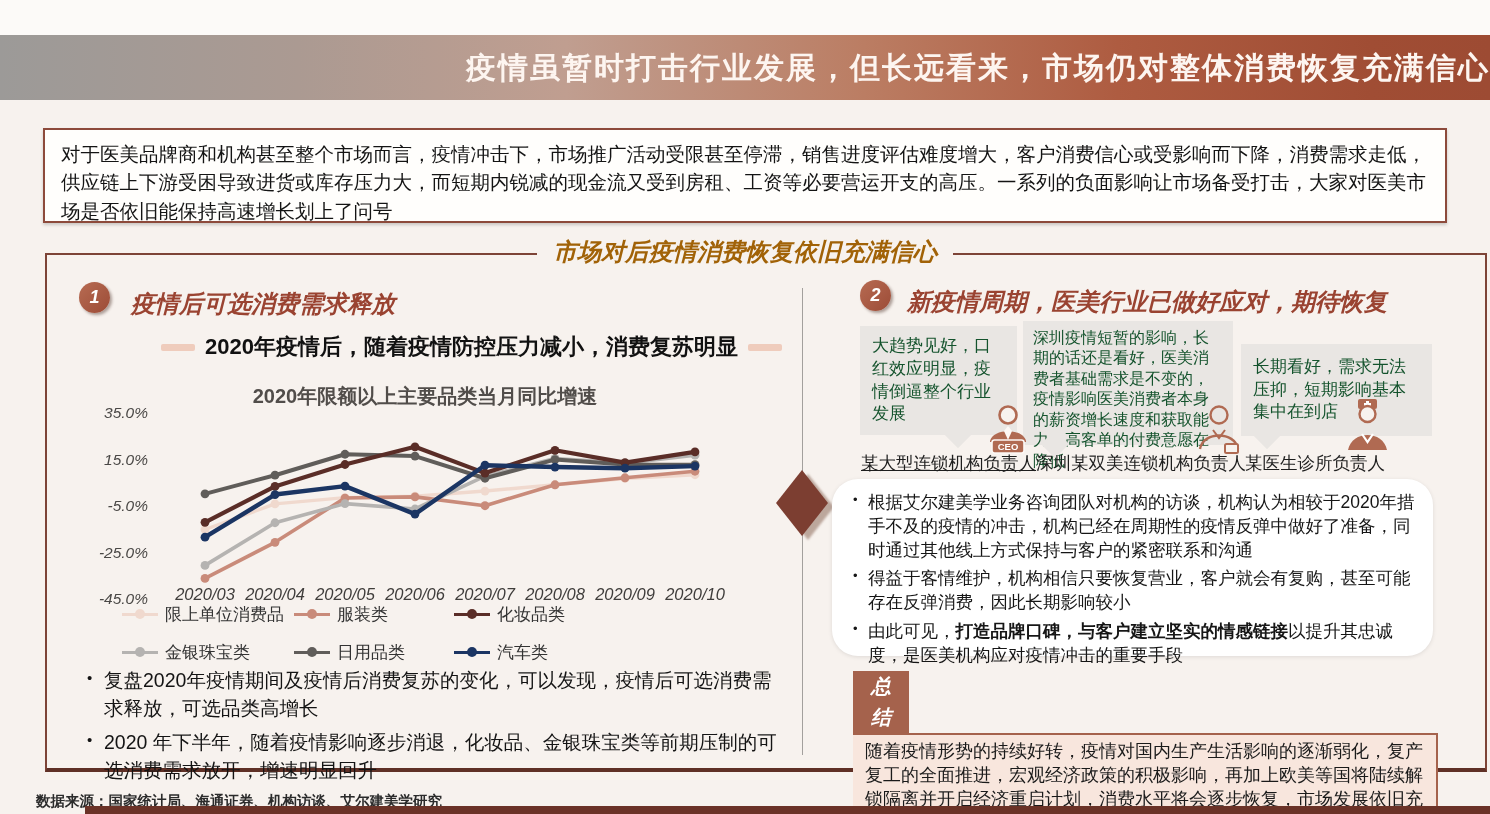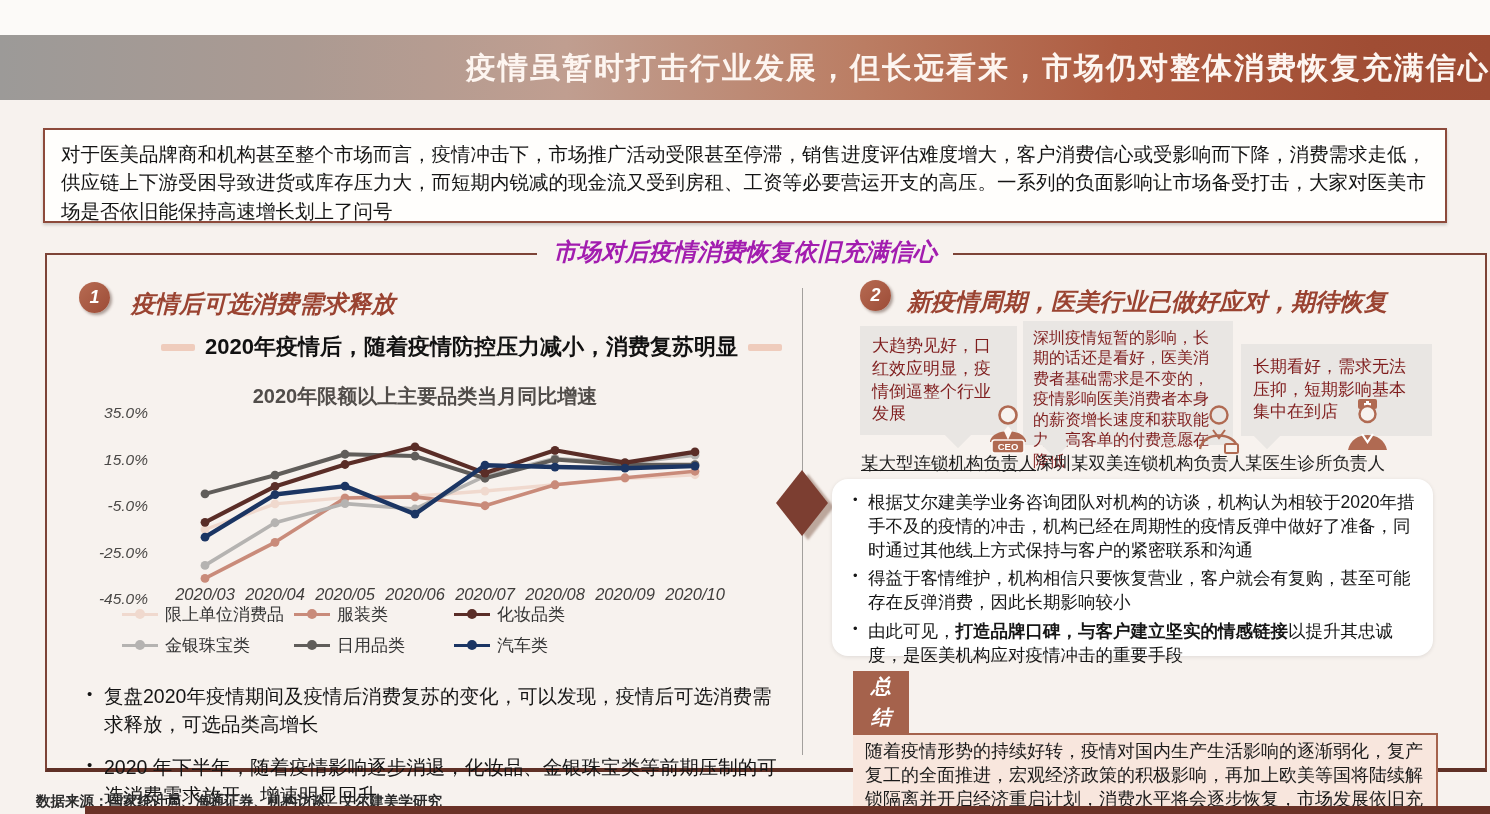--- a/index.html
+++ b/index.html
@@ -9,50 +9,50 @@
   .top-strip{left:0;top:0;width:1490px;height:35px;background:#fcfaf8;}
   .banner{left:0;top:35px;width:1490px;height:65px;
     background:linear-gradient(90deg,#9c9a98 0%,#ab9a92 20%,#c09e90 38%,#bb7d63 58%,#ae5c41 75%,#a04d34 92%,#9d4b33 100%);}
   .banner-title{width:100%;line-height:65px;text-align:right;color:#fdf5f0;font-size:30px;font-weight:bold;letter-spacing:2px;}
   .intro-box{left:43px;top:128px;width:1404px;height:95px;background:#fffefc;border:2px solid #8d4a3b;
     box-shadow:0 2px 3px rgba(0,0,0,.18);box-sizing:border-box;padding:10px 16px;
     font-size:19.5px;line-height:1.45;color:#141414;}
   .section-box{left:45px;top:253px;width:1442px;height:519px;border:2px solid #7d4437;
     border-bottom:4px solid #5f3026;box-sizing:border-box;}
   .section-title{top:235px;left:50%;transform:translateX(-50%);background:#f7f2ee;padding:0 16px;
-    font-size:24px;line-height:33px;font-weight:bold;font-style:italic;color:#a21caf;white-space:nowrap;}
+    font-size:24px;line-height:33px;font-weight:bold;font-style:italic;color:#a16207;white-space:nowrap;}
   .num-circle{width:31px;height:31px;border-radius:50%;background:linear-gradient(135deg,#b76b52,#9c4c37);
     color:#fff;font-style:italic;font-weight:bold;font-size:18px;display:flex;align-items:center;justify-content:center;
     box-shadow:2px 2px 3px rgba(60,30,20,.4);}
   .panel-title{font-size:24px;font-weight:bold;font-style:italic;color:#9a4331;white-space:nowrap;}
   .headline-row{left:70px;top:332px;width:712px;display:flex;align-items:center;justify-content:flex-end;gap:10px;}
   .dash{width:34px;height:7px;background:#efccbc;border-radius:2px;flex:0 0 auto;}
   .headline{font-size:22px;font-weight:bold;color:#111;white-space:nowrap;}
-  .legend{left:122px;top:603px;width:610px;display:grid;grid-template-columns:172px 160px auto;row-gap:8px;}
+  .legend{left:122px;top:603px;width:610px;display:grid;grid-template-columns:172px 160px auto;row-gap:15px;}
   .legend-item{display:flex;align-items:center;gap:7px;font-size:17px;color:#333;white-space:nowrap;}
   .legend-line{width:36px;height:3.5px;position:relative;flex:0 0 auto;}
   .legend-dot{position:absolute;left:13px;top:-3.5px;width:10px;height:10px;border-radius:50%;}
   .left-bullets{left:80px;top:667px;width:708px;font-size:19.5px;line-height:1.42;color:#141414;}
-  .lbullet{position:relative;padding-left:24px;margin-bottom:7px;margin-top:16px;}
+  .lbullet{position:relative;padding-left:24px;margin-bottom:7px;}
   .lbullet::before{content:"•";position:absolute;left:7px;top:0;font-size:15px;}
   .divider{left:802px;top:288px;width:1px;height:467px;background:#a3a09d;}
   .diamond-wrap{left:776px;top:470px;filter:drop-shadow(6px 4px 1px rgba(140,105,90,.55));}
   .diamond{width:52px;height:66px;background:#7c3e31;clip-path:polygon(50% 0,100% 50%,50% 100%,0 50%);}
-  .bubble{position:absolute;background:#e9e6e3;color:#7f1d1d;box-sizing:border-box;}
+  .bubble{position:absolute;background:#e9e6e3;color:#14532d;box-sizing:border-box;}
   .bubble::after{content:"";position:absolute;bottom:-9px;width:20px;height:20px;background:#e9e6e3;transform:rotate(45deg);}
   .bubble-1{left:860px;top:326px;width:157px;height:109px;font-size:17px;line-height:1.33;display:flex;align-items:center;padding:6px 12px;}
   .bubble-1::after{left:88px;}
   .bubble-2{left:1023px;top:321px;width:210px;height:124px;font-size:16px;line-height:1.28;padding:7px 10px;}
   .bubble-2::after{left:22px;}
   .bubble-3{left:1241px;top:344px;width:191px;height:92px;font-size:17px;line-height:1.33;display:flex;align-items:center;padding:6px 12px;}
   .bubble-3::after{left:16px;}
   .bubble p{margin:0;}
   .speaker{position:absolute;top:451px;font-size:17.5px;color:#1e1e1e;white-space:nowrap;}
   .person-icon{position:absolute;}
-  .analysis-box{left:832px;top:479px;width:601px;height:177px;background:#ffffff;border-radius:16px;
+  .analysis-box{left:832px;top:479px;width:601px;height:177px;background:#ffffff;border-radius:26px;
     box-shadow:0 1px 4px rgba(0,0,0,.10);box-sizing:border-box;padding:12px 18px 8px 16px;
     font-size:17.5px;line-height:1.36;color:#161616;}
   .abullet{position:relative;padding-left:20px;margin-bottom:5px;}
   .abullet::before{content:"•";position:absolute;left:5px;top:0;font-size:13px;}
   .seg-bold{font-weight:bold;}
   .summary{left:853px;top:671px;width:585px;height:97px;display:flex;flex-direction:column;}
   .summary-label{width:56px;background:#a5624c;color:#fff;font-size:20px;font-weight:bold;font-style:italic;
     display:flex;align-items:center;justify-content:center;flex:0 0 auto;}
   .summary-label span{width:1.05em;word-break:break-all;line-height:1.55;text-align:center;}
   .summary-body{flex:1;background:#f8e6dd;border:2px solid #a5624c;border-left:none;box-sizing:border-box;

